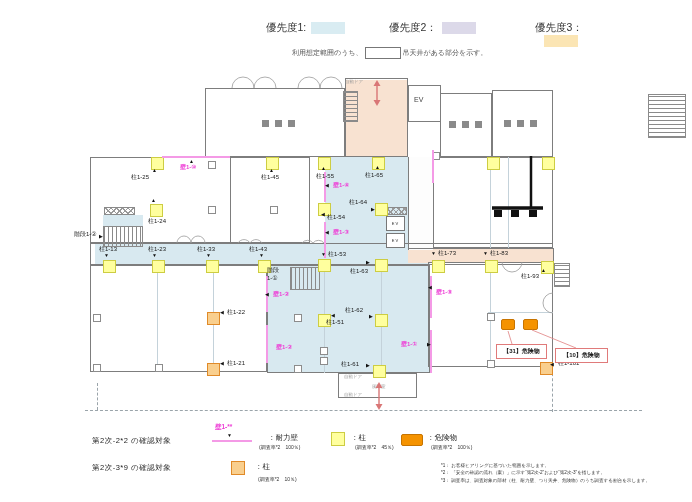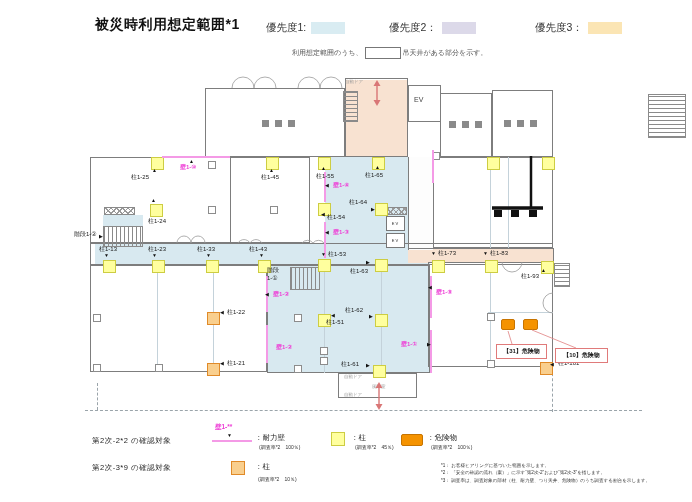--- a/index.html
+++ b/index.html
@@ -49,31 +49,30 @@
   .lg-rate{position:absolute;font-size:5px;color:#333;white-space:nowrap}
   .lg-walltxt{position:absolute;font-size:6.5px;font-weight:bold;color:#ee3ed6}
   .lg-wallline{position:absolute;width:40px;height:2px;background:#f49ae6}
   .lg-sq{position:absolute;width:14px;height:14px;box-sizing:border-box}
   .fnote{position:absolute;left:441px;font-size:4.6px;color:#333;line-height:1.6;white-space:nowrap}
 </style>
 </head>
 <body>
 
 <div class="page">
-  <div class="title">被災時利用想定範囲*1</div>
 
   <div class="pri" id="pri0" style="left: 266px;">
     <span>優先度1:</span>
     <span class="sw" style="background: rgb(217, 236, 242);"></span>
   </div>
   <div class="pri" id="pri1" style="left: 389px;">
     <span>優先度2：</span>
     <span class="sw" style="background: rgb(220, 217, 233);"></span>
   </div>
-  <div class="pri" id="pri2" style="left: 535px;">
+  <div class="pri" id="pri2" style="left: 535px; flex-direction: column;">
     <span>優先度3：</span>
     <span class="sw" style="background: rgb(251, 229, 180);"></span>
   </div>
 
   <div class="subnote">
     <span>利用想定範囲のうち、</span>
     <span class="ceilbox"></span>
     <span>吊天井がある部分を示す。</span>
   </div>
 
@@ -273,21 +272,21 @@
         <path d="M379,386 L379,406" stroke="#d97676" stroke-width="1.4" fill="none"></path>
         <path d="M379,382 L375.5,388 L382.5,388 Z" stroke="none" stroke-width="0" fill="#d97676"></path>
         <path d="M379,410 L375.5,404 L382.5,404 Z" stroke="none" stroke-width="0" fill="#d97676"></path>
       </svg>
     </div>
 
   <div class="lg-title" style="left:92px;top:436px">第2次-2*2 の確認対象</div>
   <div class="lg-walltxt" style="left:215px;top:423px">壁1-**</div>
   <div class="mk" style="left:227px;top:433px">▼</div>
   <div class="lg-wallline" style="left:212px;top:440px"></div>
-  <div class="lg-item" style="left:255px;top:433px">：耐力壁</div>
+  <div class="lg-item" style="left:268px;top:433px">：耐力壁</div>
   <div class="lg-rate" style="left:259px;top:444px">(調査率*2　100％)</div>
   <div class="lg-sq" style="left:331px;top:432px;background:#ffff9e;border:1px solid #cdcd42"></div>
   <div class="lg-item" style="left:351px;top:433px">：柱</div>
   <div class="lg-rate" style="left:355px;top:444px">(調査率*2　45％)</div>
   <div class="haz" style="left:401px;top:434px;width:22px;height:12px"></div>
   <div class="lg-item" style="left:427px;top:433px">：危険物</div>
   <div class="lg-rate" style="left:431px;top:444px">(調査率*2　100％)</div>
 
   <div class="lg-title" style="left:92px;top:463px">第2次-3*9 の確認対象</div>
   <div class="lg-sq" style="left:231px;top:461px;background:#f9cf8e;border:1.5px solid #e08a28"></div>

